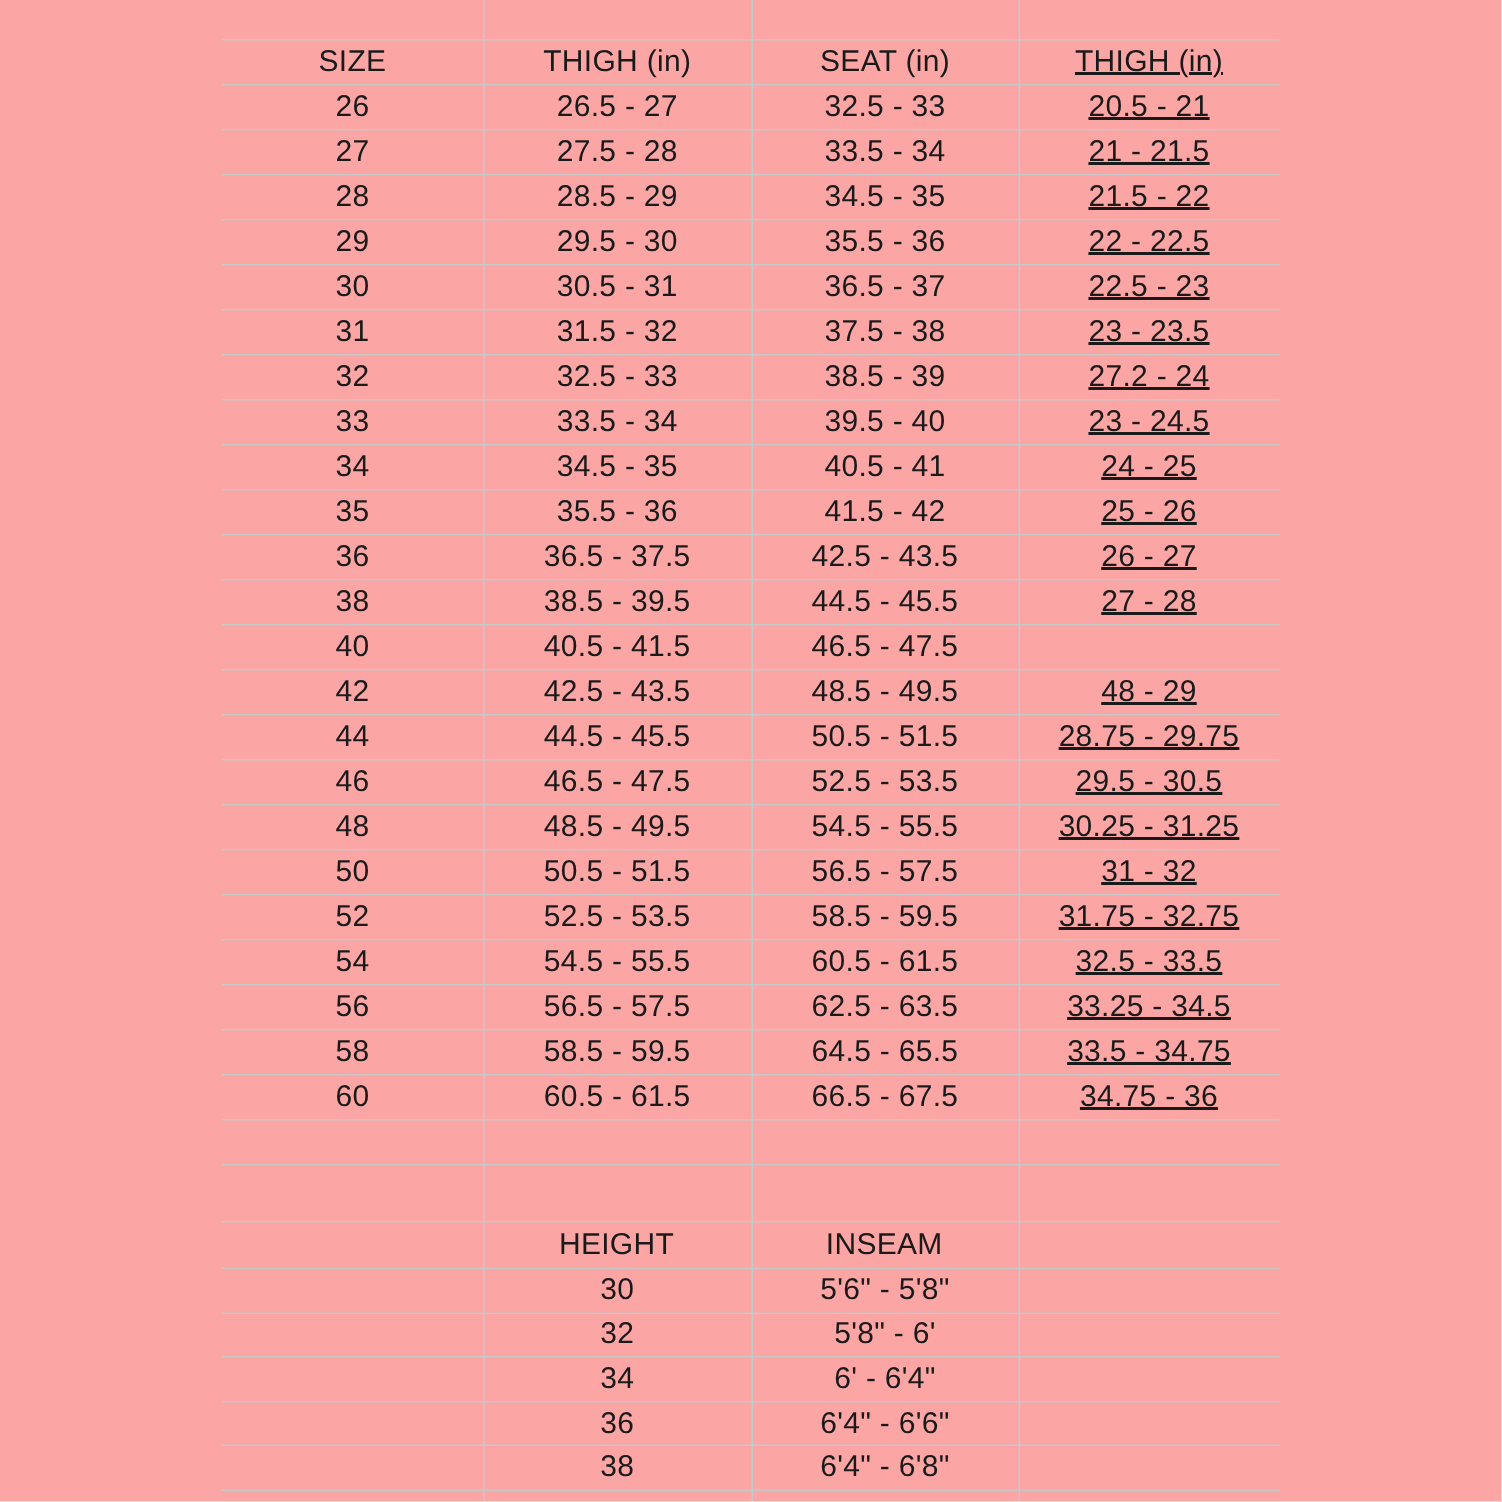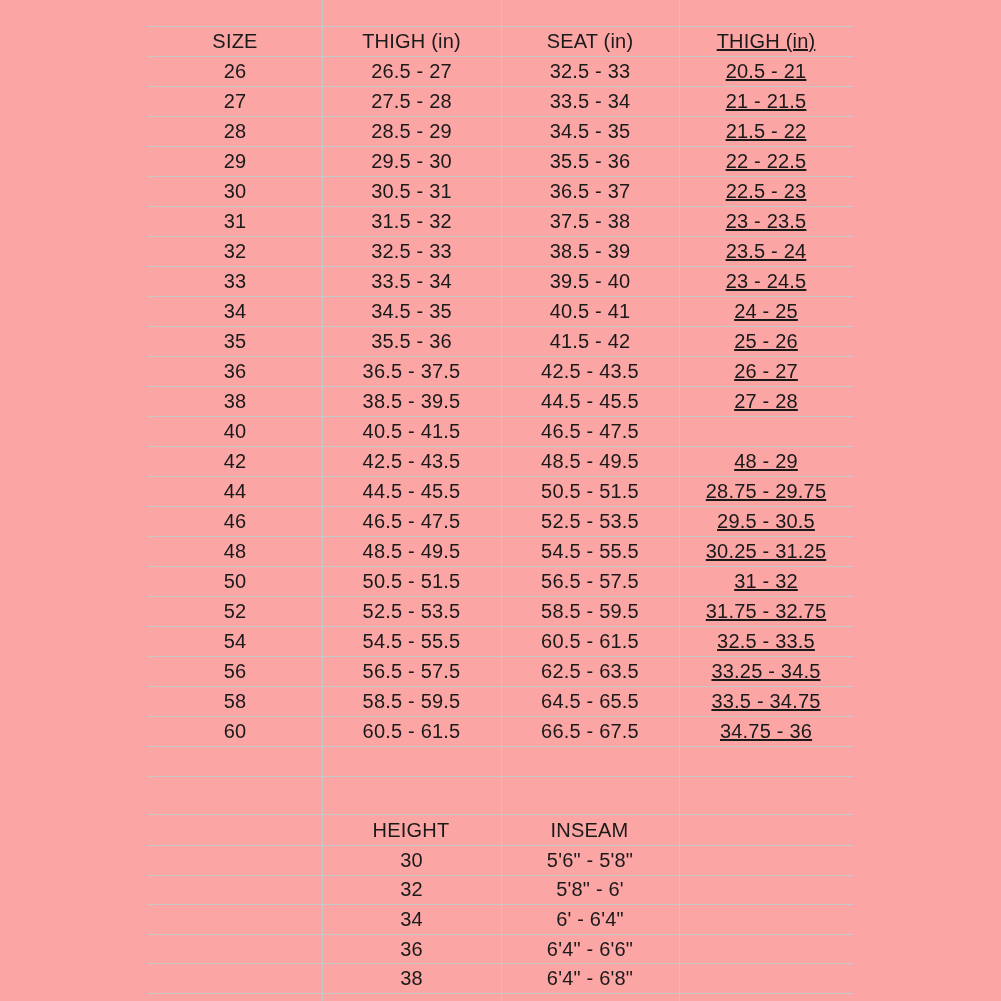--- a/index.html
+++ b/index.html
@@ -111,21 +111,21 @@
         <div class="row r1">
           <div class="cell c1">31</div>
           <div class="cell c2">31.5 - 32</div>
           <div class="cell c3">37.5 - 38</div>
           <div class="cell c4">23 - 23.5</div>
         </div>
         <div class="row r1">
           <div class="cell c1">32</div>
           <div class="cell c2">32.5 - 33</div>
           <div class="cell c3">38.5 - 39</div>
-          <div class="cell c4">23.5 - 24</div>
+          <div class="cell c4">27.2 - 24</div>
         </div>
         <div class="row r1">
           <div class="cell c1">33</div>
           <div class="cell c2">33.5 - 34</div>
           <div class="cell c3">39.5 - 40</div>
           <div class="cell c4">23 - 24.5</div>
         </div>
         <div class="row r1">
           <div class="cell c1">34</div>
           <div class="cell c2">34.5 - 35</div>

